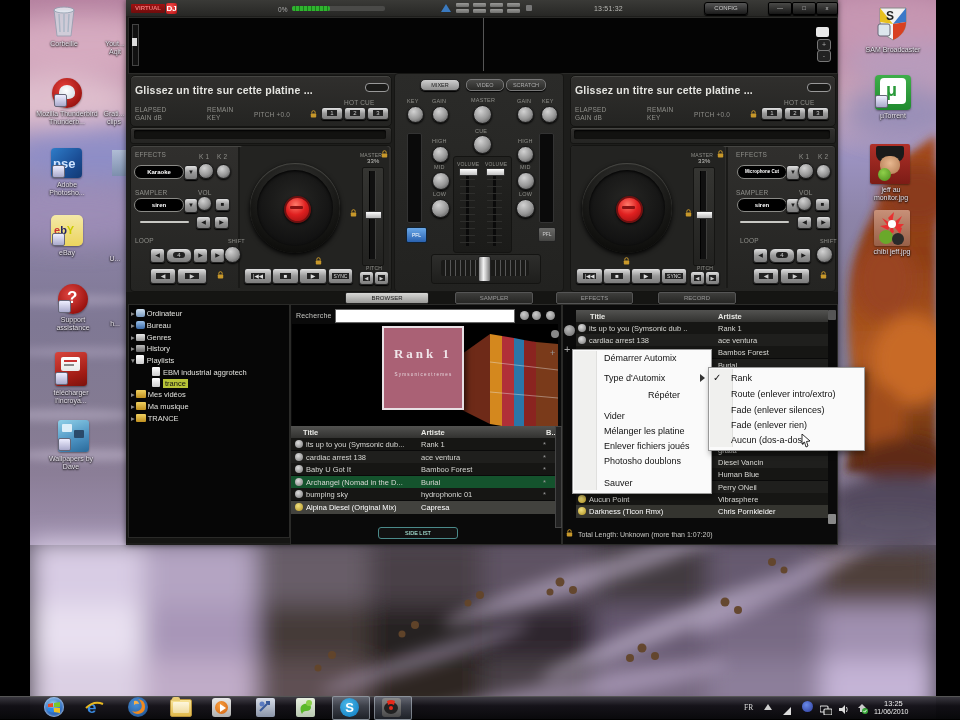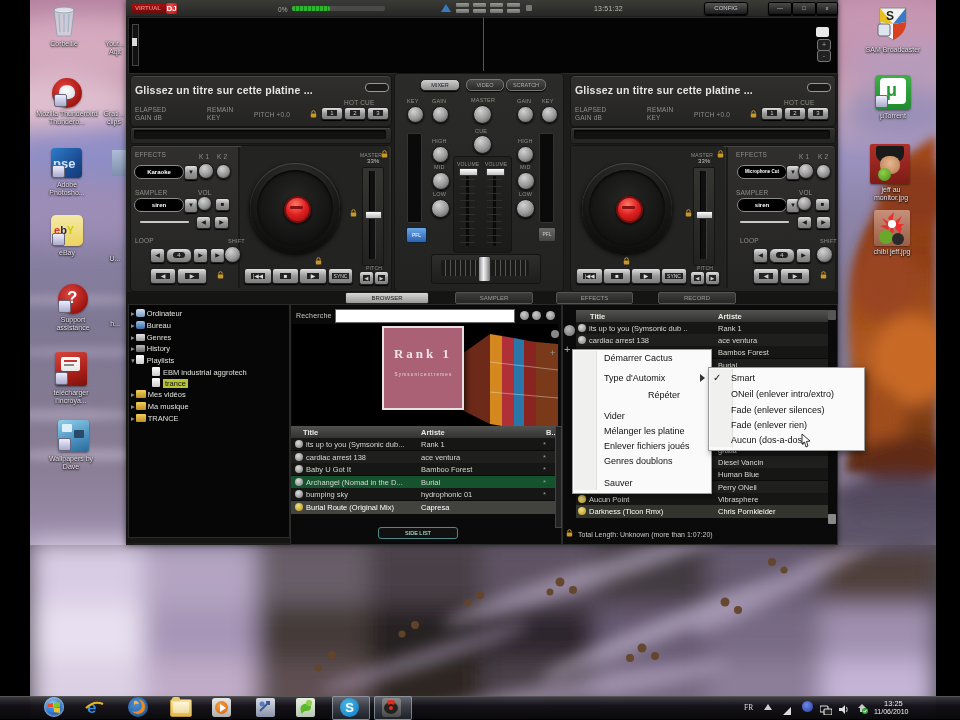--- a/index.html
+++ b/index.html
@@ -595,21 +595,21 @@
         <span style="position:absolute;left:252px;top:2px;color:#999;">*</span>
       </div>
   <div class="abs trk" style="left:0;top:50px;width:264px;height:12px;background:#161614;">
         <span style="position:absolute;left:4px;top:2px;width:8px;height:8px;border-radius:50%;background:radial-gradient(circle at 40% 35%,#ddd,#777);"></span>
         <span style="position:absolute;left:15px;top:2px;">bumping sky</span>
         <span style="position:absolute;left:130px;top:2px;">hydrophonic 01</span>
         <span style="position:absolute;left:252px;top:2px;color:#999;">*</span>
       </div>
   <div class="abs trk" style="left:0;top:62.5px;width:264px;height:13px;background:#42423e;">
         <span style="position:absolute;left:4px;top:2px;width:8px;height:8px;border-radius:50%;background:radial-gradient(circle at 40% 35%,#f0e080,#b09020);"></span>
-        <span style="position:absolute;left:15px;top:2px;color:#fff;">Burial Route (Original Mix)</span>
+        <span style="position:absolute;left:15px;top:2px;color:#fff;">Alpina Diesel (Original Mix)</span>
         <span style="position:absolute;left:130px;top:2px;color:#fff;">Capresa</span>
       </div>
  </div>
  <div class="abs" style="left:429px;top:426px;width:5px;height:100px;background:#222;border:1px solid #444;"></div>
  <div class="abs" style="left:252px;top:527px;width:78px;height:10px;background:#111;border:1px solid #4a8a8a;border-radius:3px;color:#bfe;font-size:5.5px;text-align:center;line-height:10px;">SIDE LIST</div>
 
  <div class="abs" style="left:436px;top:304px;width:274px;height:239px;background:#0a0a0a;border:1px solid #2a2a28;"></div>
  <div class="abs" style="left:438px;top:325px;width:11px;height:11px;border-radius:50%;background:radial-gradient(circle at 40% 35%,#bbb,#666);"></div>
  <div class="abs" style="left:438px;top:343px;color:#aaa;font-size:11px;">+</div>
  <div class="abs" style="left:450px;top:310px;width:252px;height:12px;background:linear-gradient(#525250,#323230);border-bottom:1px solid #000;">
@@ -760,35 +760,35 @@
         <path d="M7.5,9 L8.7,10.2 L10.6,7.8" stroke="#fff" stroke-width=".9" fill="none"></path>
       </svg></div>
  <div class="abs" style="left:884px;top:3px;color:#eee;font-size:7.5px;">13:25</div>
  <div class="abs" style="left:874px;top:12px;color:#eee;font-size:7px;">11/06/2010</div>
 </div>
 
 <div id="menus">
  <div class="abs" style="left:572px;top:349px;width:138px;height:143px;background:#fafafa;border:1px solid #999;box-shadow:2px 3px 6px rgba(0,0,0,.45);">
   <div class="abs" style="left:1px;top:1px;width:22px;height:139px;background:#f0f0ee;border-right:1px solid #e0e0de;"></div>
  </div>
- <div class="mi" style="left:604px;top:353px;">Démarrer Cactus</div>
+ <div class="mi" style="left:604px;top:353px;">Démarrer Automix</div>
  <div class="mi" style="left:604px;top:373px;">Type d'Automix</div>
  <div class="abs" style="left:700px;top:374px;width:0;height:0;border-top:4px solid transparent;border-bottom:4px solid transparent;border-left:5px solid #333;"></div>
  <div class="mi" style="left:604px;top:390px;padding-left:44px;">Répéter</div>
  <div class="mi" style="left:604px;top:411px;">Vider</div>
  <div class="mi" style="left:604px;top:426px;">Mélanger les platine</div>
  <div class="mi" style="left:604px;top:441px;">Enlever fichiers joués</div>
- <div class="mi" style="left:604px;top:456px;">Genres doublons</div>
+ <div class="mi" style="left:604px;top:456px;">Photosho doublons</div>
  <div class="mi" style="left:604px;top:478px;">Sauver</div>
  <div class="abs" style="left:708px;top:367px;width:155px;height:82px;background:#fafafa;border:1px solid #999;box-shadow:2px 3px 6px rgba(0,0,0,.45);">
   <div class="abs" style="left:1px;top:1px;width:22px;height:78px;background:#f0f0ee;border-right:1px solid #e0e0de;"></div>
  </div>
  <div class="mi" style="left:713px;top:372px;font-size:10px;">✓</div>
- <div class="mi" style="left:731px;top:373px;">Smart</div>
- <div class="mi" style="left:731px;top:389px;">ONeil (enlever intro/extro)</div>
+ <div class="mi" style="left:731px;top:373px;">Rank</div>
+ <div class="mi" style="left:731px;top:389px;">Route (enlever intro/extro)</div>
  <div class="mi" style="left:731px;top:405px;">Fade (enlever silences)</div>
  <div class="mi" style="left:731px;top:420px;">Fade (enlever rien)</div>
  <div class="mi" style="left:731px;top:435px;">Aucun (dos-a-dos)</div>
  <div class="abs" style="left:800px;top:434px;width:12px;height:14px;">
   <svg width="12" height="14">
         <path d="M2,0 L2,10 L4.5,8 L6,13 L8,12 L6.5,7.5 L10,7 Z" fill="#fff" stroke="#000" stroke-width=".8"></path>
       </svg>
  </div>
 </div>
 

